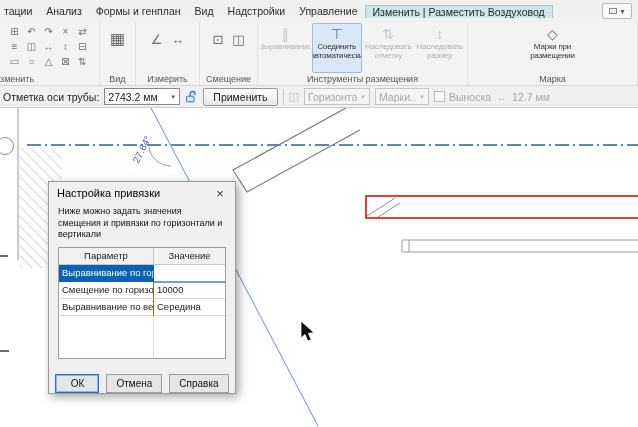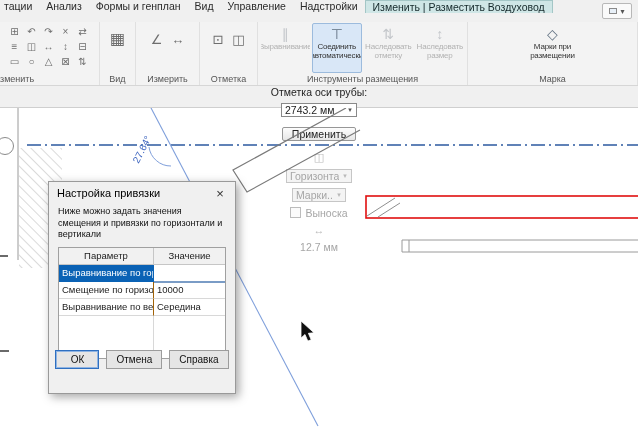--- a/index.html
+++ b/index.html
@@ -1,20 +1,20 @@
 <!DOCTYPE html>
 <html><head>
 <meta charset="utf-8">
 <style>
   *{margin:0;padding:0;box-sizing:border-box;}
   body{font-family:"Liberation Sans","DejaVu Sans",sans-serif;background:#fff;}
   #app{position:relative;width:638px;height:427px;overflow:hidden;background:#fff;font-size:11px;color:#222;}
 
   
-  .tabbar{position:absolute;top:0;left:0;right:0;height:22px;background:#f0f0f0;display:flex;align-items:flex-start;}
+  .tabbar{position:absolute;top:0;left:0;right:0;height:22px;background:#f0f0f0;display:flex;align-items:center;}
   .tab{display:flex;align-items:center;padding:0 7px;font-size:10.5px;color:#2b2b2b;white-space:nowrap;cursor:default;}
   .tab.cut{margin-left:-3px;}
   .tab.contextual{background:#cfe6e6;border:1px solid #a3c6c6;border-bottom:none;color:#15292b;}
   .ribbon-toggle{position:absolute;right:6px;top:3px;width:30px;height:16px;border:1px solid #b8b8b8;border-radius:2px;background:#fafafa;display:flex;align-items:center;justify-content:center;gap:3px;font-size:8px;color:#555;}
   .ribbon-toggle .sq{width:8px;height:6px;border:1px solid #8a8a8a;background:#e8f0f8;}
 
   
   .ribbon{position:absolute;top:22px;left:0;right:0;height:64px;background:#f3f3f3;border-bottom:1px solid #d6d6d6;display:flex;}
   .panel{position:relative;height:100%;border-right:1px solid #e0e0e0;overflow:hidden;}
   .panel-label{position:absolute;bottom:1px;left:0;right:0;text-align:center;font-size:9px;color:#555;white-space:nowrap;}
@@ -33,21 +33,21 @@
   .bigbtn{width:51px;height:50px;display:flex;flex-direction:column;align-items:center;padding-top:2px;border:1px solid transparent;border-radius:2px;text-align:center;overflow:hidden;}
   .bigbtn .bicon{font-size:14px;line-height:16px;color:#5f6f80;}
   .bigbtn .blabel{font-size:8px;line-height:1.15;color:#333;letter-spacing:-0.2px;}
   .bigbtn.disabled .bicon{color:#c3c6ca;}
   .bigbtn.disabled .blabel{color:#b2b2b2;}
   .bigbtn.active{background:#d9e7f7;border-color:#9cbbdd;}
   .tagwrap{display:flex;justify-content:center;padding-top:1px;}
   .bigbtn.tag{width:66px;}
 
   
-  .optbar{position:absolute;top:86px;left:0;right:0;height:22px;background:#f0f0f0;border-bottom:1px solid #cfcfcf;display:flex;align-items:center;gap:5px;padding:0 3px;font-size:10.5px;color:#222;white-space:nowrap;flex-direction:column;}
+  .optbar{position:absolute;top:86px;left:0;right:0;height:22px;background:#f0f0f0;border-bottom:1px solid #cfcfcf;display:flex;align-items:center;gap:5px;padding:0 3px;font-size:10.5px;color:#222;white-space:nowrap;}
   .combo{height:17px;background:#fff;border:1px solid #898989;display:flex;align-items:center;width:76px;}
   .combo .val{flex:1;padding:0 3px;overflow:hidden;font-size:10.5px;}
   .combo .arr{width:12px;text-align:center;font-size:7px;color:#555;}
   .combo.disabled{background:#f4f4f4;border-color:#c6c6c6;color:#a6a6a6;}
   .combo.disabled .arr{color:#b9b9b9;}
   .combo.c2{width:66px;}
   .combo.c3{width:54px;}
   .btn{height:18px;padding:0 9px;background:linear-gradient(#fdfdfd,#e7e7e7);border:1px solid #979797;border-radius:2px;font-size:10.5px;display:flex;align-items:center;color:#222;}
   .vsep{width:1px;height:16px;background:#c9c9c9;}
   .gicon{color:#b9b9b9;font-size:11px;}
@@ -67,36 +67,36 @@
   .trow{display:flex;height:17px;flex:0 0 17px;}
   .tcell{border-right:1px solid #a16207;border-bottom:1px solid #d8d8d8;padding:0 3px;line-height:16px;white-space:nowrap;overflow:hidden;}
   .c1{flex:0 0 95px;}
   .c2w{flex:1;border-right:none;}
   .thead .tcell{background:#f1f1f1;border-color:#c6c6c6;text-align:center;}
   .sel{background:#0a62b5;color:#fff;border-color:#0a62b5;}
   .combo-cell{position:relative;padding-right:14px;border:1px solid #7a9cc6;line-height:14px;margin-top:16px;}
   .combo-cell .ca{position:absolute;right:0;top:0;width:13px;height:100%;border-left:1px solid #bbb;background:#f0f0f0;text-align:center;font-size:7px;line-height:14px;color:#444;}
   .tfill{flex:1;display:flex;}
   .tfill .f1{flex:0 0 95px;border-right:1px solid #d8d8d8;}
-  .dlg-btns{position:absolute;bottom:24px;left:0;right:0;display:flex;justify-content:center;gap:7px;}
+  .dlg-btns{position:absolute;bottom:0;left:0;right:0;display:flex;justify-content:center;gap:7px;}
   .dbtn{height:19px;min-width:44px;padding:0 9px;background:#e5e5e5;border:1px solid #9c9c9c;font-size:10px;display:flex;align-items:center;justify-content:center;color:#111;}
   .dbtn.primary{border:1px solid #2e6fc0;box-shadow:inset 0 0 0 1px #8fb4e3;}
 </style>
 </head>
 <body>
 
 <div id="app">
 
   <div class="tabbar">
     <div class="tab cut">тации</div>
     <div class="tab">Анализ</div>
     <div class="tab">Формы и генплан</div>
     <div class="tab">Вид</div>
+    <div class="tab">Надстройки</div>
     <div class="tab">Управление</div>
-    <div class="tab">Надстройки</div>
     <div class="tab contextual">Изменить | Разместить Воздуховод</div>
     <div class="ribbon-toggle">
       <span class="sq"></span>
       <span>▾</span>
     </div>
   </div>
 
   <div class="ribbon">
     <div class="panel p-modify">
       <div class="mini-grid">
@@ -130,21 +130,21 @@
         <span>↔</span>
       </div>
       <div class="panel-label">Измерить</div>
     </div>
 
     <div class="panel p-create">
       <div class="icon-row">
         <span>⊡</span>
         <span>◫</span>
       </div>
-      <div class="panel-label">Отметка</div>
+      <div class="panel-label">Смещение</div>
     </div>
 
     <div class="panel p-place">
       <div class="btn-row">
         <div class="bigbtn disabled">
           <span class="bicon">∥</span>
           <span class="blabel">Выравнивание</span>
         </div>
         <div class="bigbtn active">
           <span class="bicon">⊤</span>

